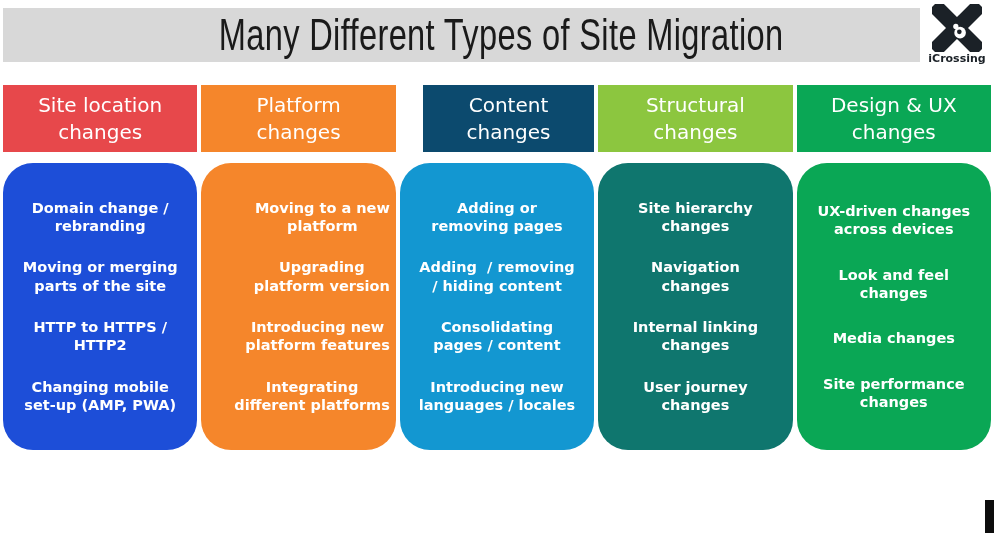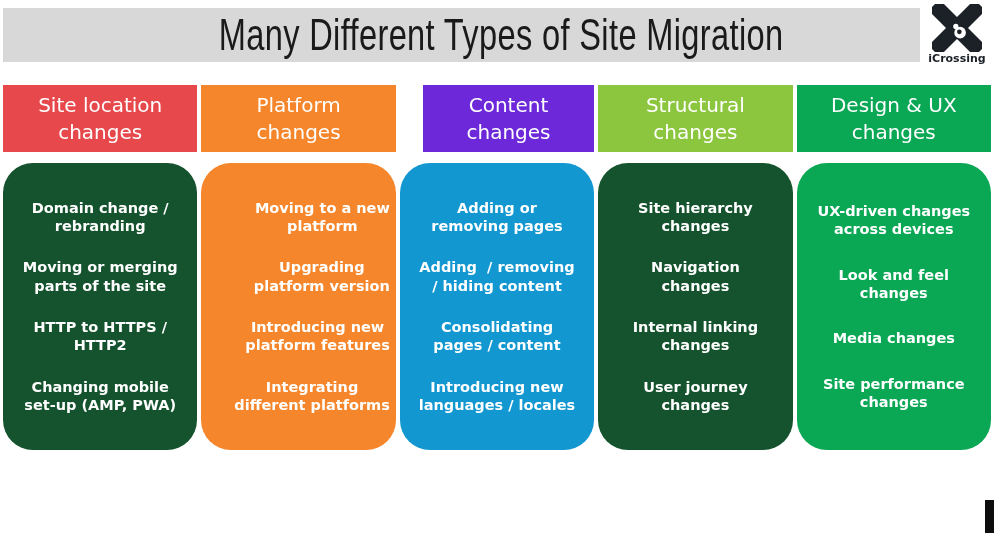--- a/index.html
+++ b/index.html
@@ -72,21 +72,21 @@
       <circle cx="30.5" cy="29" r="3.4" fill="#ffffff"></circle>
       <circle cx="35" cy="36" r="3" fill="#1B2127"></circle>
     </svg>
     <div class="logo-label">iCrossing</div>
   </div>
 
   <div class="columns" id="columns">
       <div class="column">
         <div class="col-header" style="background: rgb(231, 72, 75);">Site location
 changes</div>
-        <div class="col-body" style="background: #14532d;">
+        <div class="col-body" style="background: #1d4ed8;">
           <div class="item">Domain change /
 rebranding</div>
           <div class="item">Moving or merging
 parts of the site</div>
           <div class="item">HTTP to HTTPS /
 HTTP2</div>
           <div class="item">Changing mobile
 set-up (AMP, PWA)</div>
         </div>
       </div>
@@ -98,37 +98,37 @@
 platform</div>
           <div class="item">Upgrading
 platform version</div>
           <div class="item">Introducing new
 platform features</div>
           <div class="item">Integrating
 different platforms</div>
         </div>
       </div>
       <div class="column">
-        <div class="col-header" style="background: #6d28d9; margin-left: 23px;">Content
+        <div class="col-header" style="background: #0c4a6e; margin-left: 23px;">Content
 changes</div>
         <div class="col-body" style="background: rgb(19, 151, 209);">
           <div class="item">Adding or
 removing pages</div>
           <div class="item">Adding&nbsp; / removing
 / hiding content</div>
           <div class="item">Consolidating
 pages / content</div>
           <div class="item">Introducing new
 languages / locales</div>
         </div>
       </div>
       <div class="column">
         <div class="col-header" style="background: rgb(140, 198, 63);">Structural
 changes</div>
-        <div class="col-body" style="background: #14532d; margin-top: 8px;">
+        <div class="col-body" style="background: #0f766e; margin-top: 8px;">
           <div class="item">Site hierarchy
 changes</div>
           <div class="item">Navigation
 changes</div>
           <div class="item">Internal linking
 changes</div>
           <div class="item">User journey
 changes</div>
         </div>
       </div>

